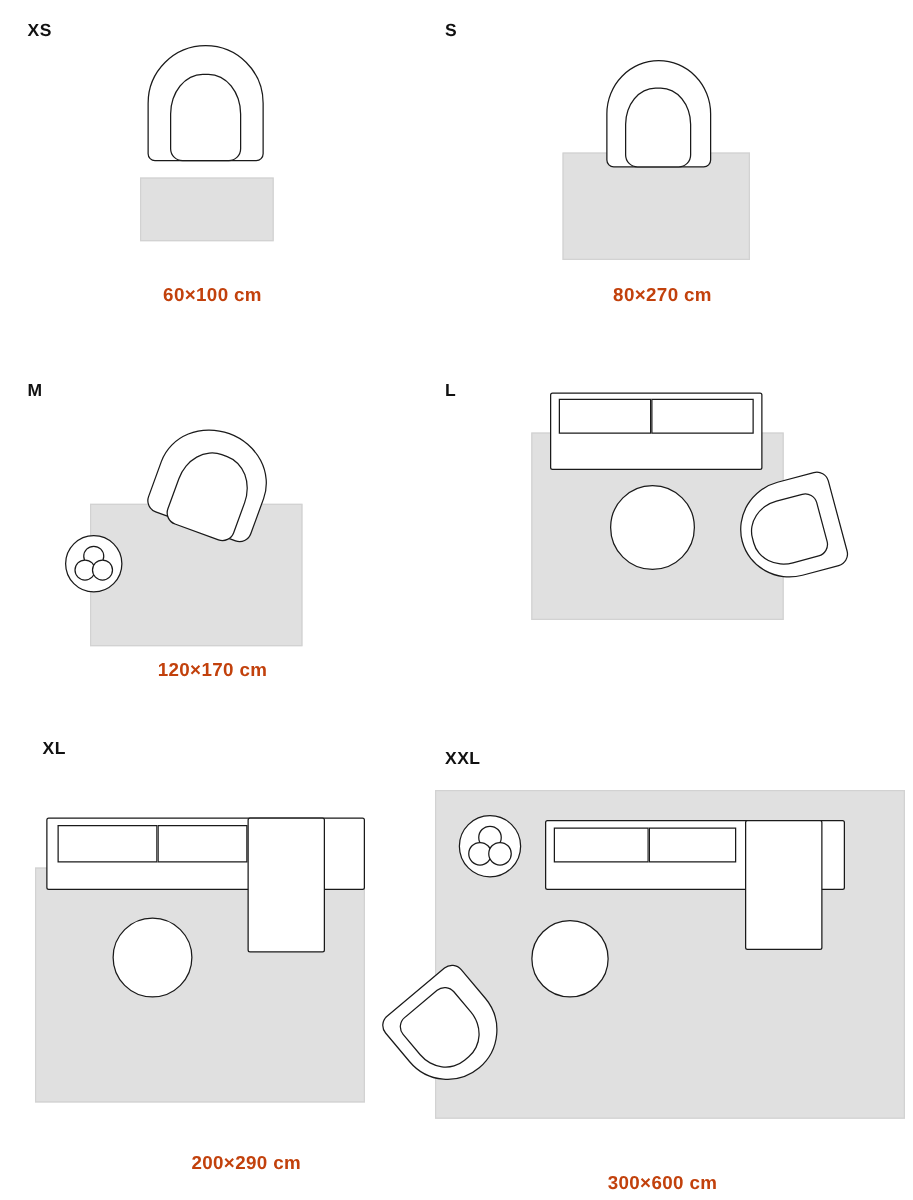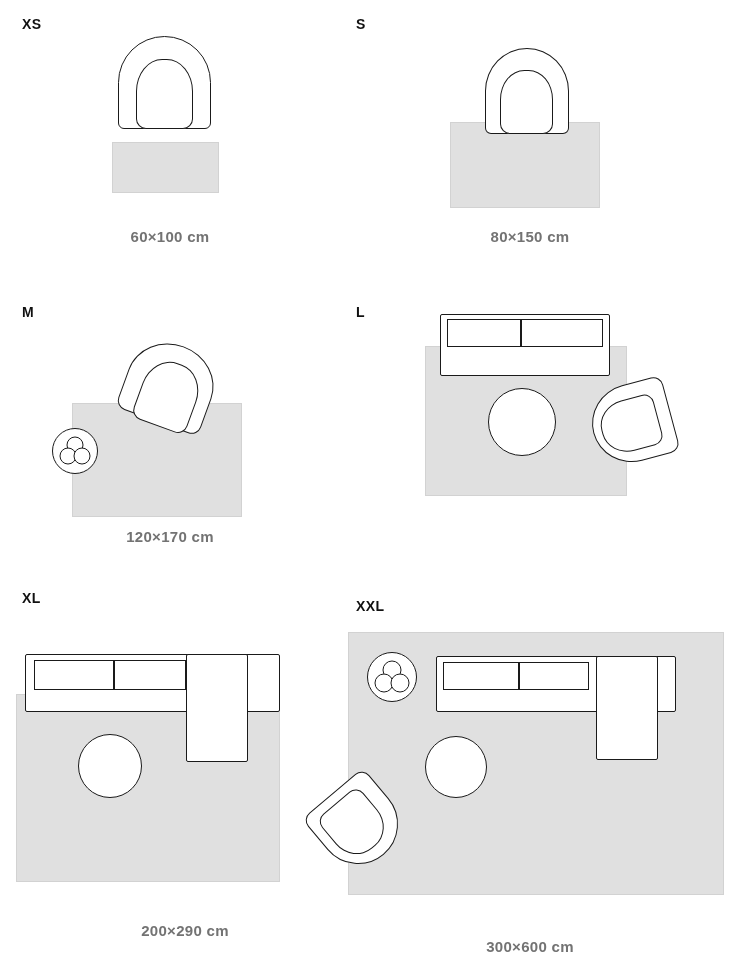--- a/index.html
+++ b/index.html
@@ -28,21 +28,21 @@
     font-size: 14px;
     font-weight: bold;
     letter-spacing: 0.4px;
     color: #111111;
   }
   .dim-label {
     position: absolute;
     font-size: 15px;
     font-weight: bold;
     letter-spacing: 0.3px;
-    color: #737373;
+    color: #c2410c;
     text-align: center;
     white-space: nowrap;
   }
   .stage {
     position: absolute;
   }
   .rug {
     position: absolute;
     background: #e0e0e0;
     border: 1px solid #d2d2d2;
@@ -89,21 +89,21 @@
 
   <div class="cell" style="left:340px;top:0;width:390px;height:265px;">
     <div class="size-label" style="left:16px;top:16px;">S</div>
 
     <div class="stage" style="left:0;top:0;width:390px;height:210px;">
       <div class="rug" style="left:110px;top:122px;width:148px;height:84px;"></div>
       <div class="shape chair-back" style="left:145px;top:48px;width:84px;height:86px;"></div>
       <div class="shape chair-seat" style="left:160px;top:70px;width:53px;height:64px;"></div>
     </div>
 
-    <div class="dim-label" style="left:50px;top:228px;width:280px;">80×150 cm</div>
+    <div class="dim-label" style="left:50px;top:228px;width:280px;">80×270 cm</div>
   </div>
 
   <div class="cell" style="left:0;top:278px;width:340px;height:290px;">
     <div class="size-label" style="left:22px;top:26px;">M</div>
 
     <div class="stage" style="left:0;top:0;width:340px;height:235px;">
 
       <div class="rug" style="left:72px;top:125px;width:168px;height:112px;"></div>
 
       <div class="shape" style="left:126px;top:66px;width:88px;height:80px;border-radius:50% 50% 10px 10px;transform:rotate(20deg);"></div>
@@ -135,21 +135,21 @@
       <div class="shape" style="left:181px;top:41px;width:82px;height:28px;"></div>
 
       <div class="shape round" style="left:148px;top:110px;width:68px;height:68px;"></div>
 
       <div class="shape" style="left:253px;top:105px;width:78px;height:80px;border-radius:50% 50% 10px 10px;transform:rotate(-105deg);"></div>
       <div class="shape" style="left:264px;top:118px;width:52px;height:58px;border-radius:46% 46% 10px 10px;transform:rotate(-105deg);"></div>
     </div>
 
   </div>
 
-  <div class="cell" style="left:0;top:576px;width:340px;height:384px;">
+  <div class="cell" style="left:12px;top:576px;width:340px;height:384px;">
     <div class="size-label" style="left:22px;top:14px;">XL</div>
 
     <div class="stage" style="left:0;top:0;width:340px;height:330px;">
 
       <div class="rug" style="left:16px;top:118px;width:262px;height:186px;"></div>
 
       <div class="shape sofa-body" style="left:25px;top:78px;width:255px;height:58px;"></div>
       <div class="shape" style="left:34px;top:84px;width:80px;height:30px;"></div>
       <div class="shape" style="left:114px;top:84px;width:72px;height:30px;"></div>
 

